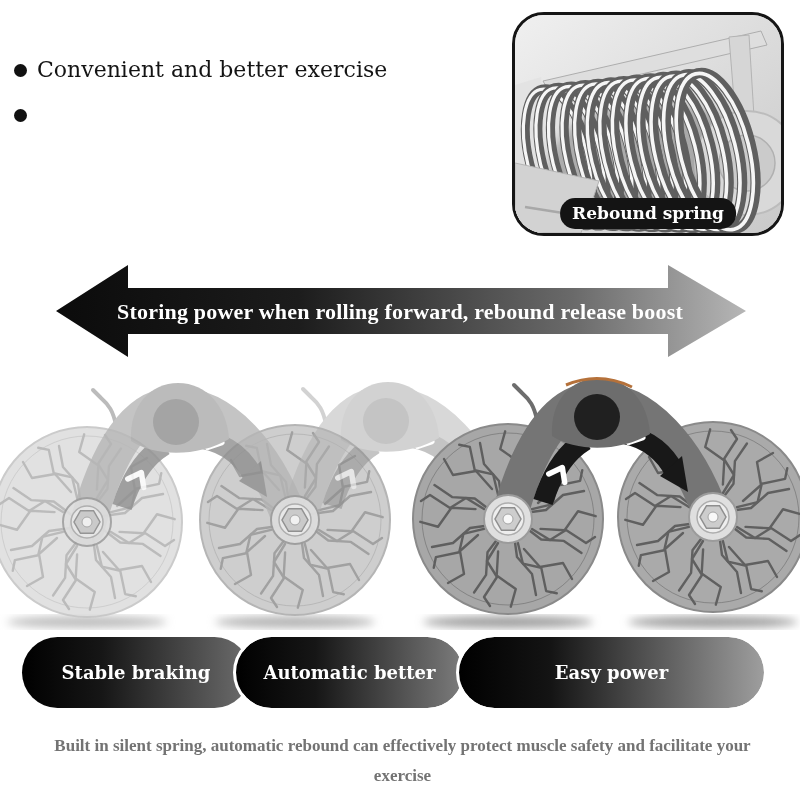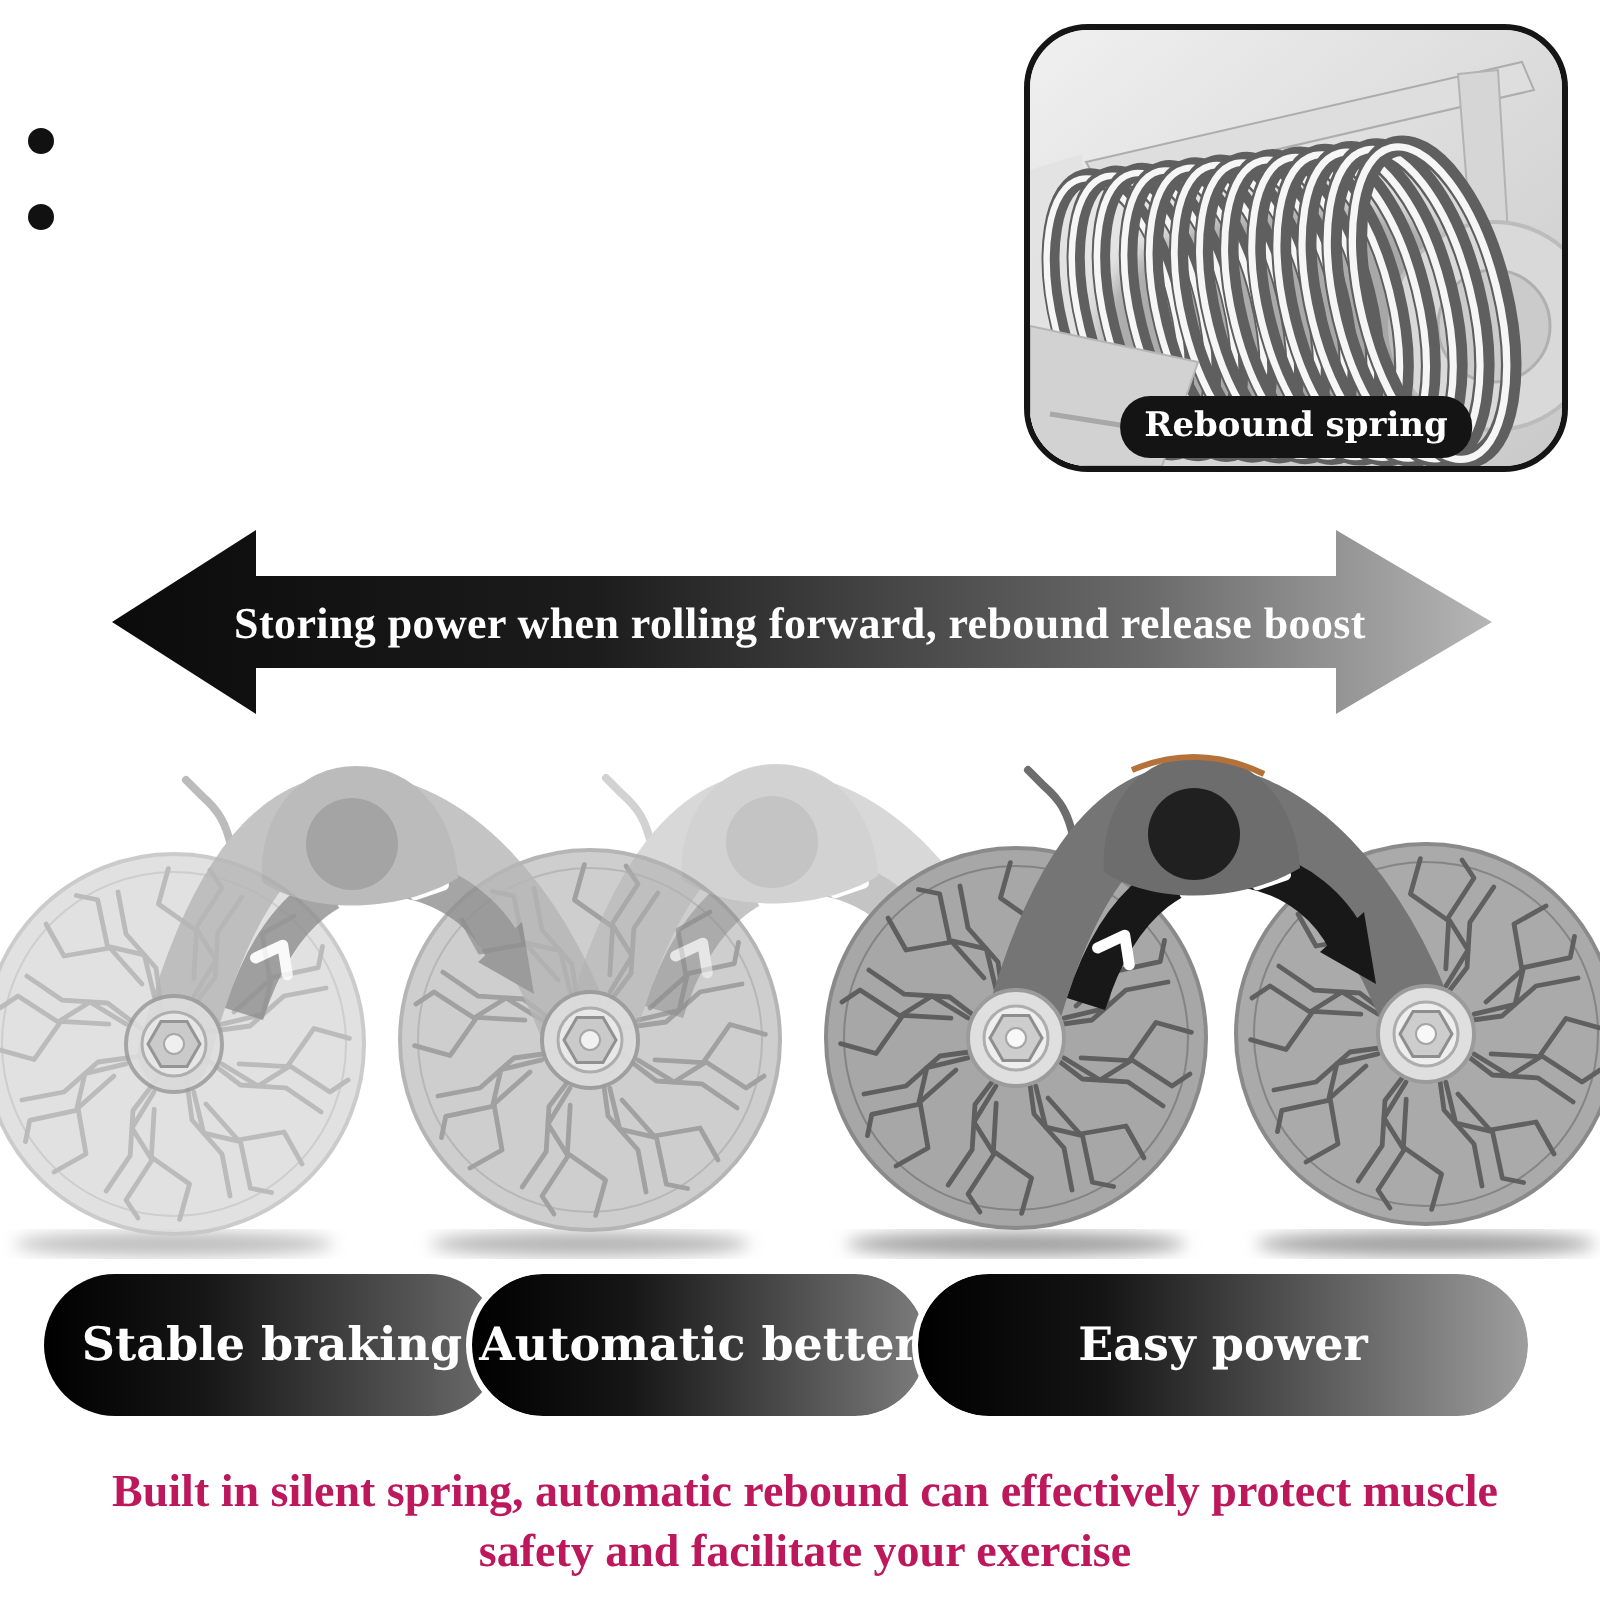--- a/index.html
+++ b/index.html
@@ -20,34 +20,35 @@
   .photo-label{position:absolute;left:50%;bottom:4px;transform:translateX(-50%);
          background:#141414;color:#fff;font-weight:bold;font-size:17px;line-height:1;
          padding:7px 12px;border-radius:15px;white-space:nowrap;}
   
   .banner{position:absolute;left:40px;top:258px;}
   .banner-text{font-family:"Liberation Serif",serif;font-weight:bold;font-size:22px;fill:#ffffff;letter-spacing:.2px;}
   
   .scene{position:absolute;left:0;top:372px;}
   
   .pill{position:absolute;top:637px;height:71px;border-radius:36px;display:flex;align-items:center;justify-content:center;}
-  .pill span{color:#fff;font-weight:bold;font-size:23px;white-space:nowrap;}
+  .pill span{color:#fff;font-weight:bold;font-size:18px;white-space:nowrap;}
   .pill1{left:22px;width:228px;z-index:1;background:linear-gradient(90deg,#000 0%,#161616 35%,#6d6d6d 100%);}
   .pill2{left:236px;width:227px;z-index:2;outline:3px solid #fff;background:linear-gradient(90deg,#000 0%,#161616 35%,#7c7c7c 100%);}
   .pill3{left:459px;width:305px;z-index:3;outline:3px solid #fff;background:linear-gradient(90deg,#000 0%,#141414 30%,#9e9e9e 100%);}
   
   .footer{position:absolute;left:5px;right:0;top:731px;margin:0 auto;width:720px;text-align:center;
-          font-family:"Liberation Serif",serif;font-weight:bold;font-size:23px;line-height:30px;color:#be185d;}
+          font-family:"Liberation Serif",serif;font-weight:bold;font-size:17px;line-height:30px;color:#737373;}
 </style>
 </head>
 <body>
 
 <ul class="features">
   <li>
     <span class="dot"></span>
+    <span class="ft">Convenient and better exercise</span>
   </li>
   <li>
     <span class="dot"></span>
   </li>
 </ul>
 
 <figure class="photo">
   <svg width="266" height="218" viewBox="0 0 266 218">
     <defs>
       <linearGradient id="pbg" x1="0" y1="0" x2="1" y2="1">

